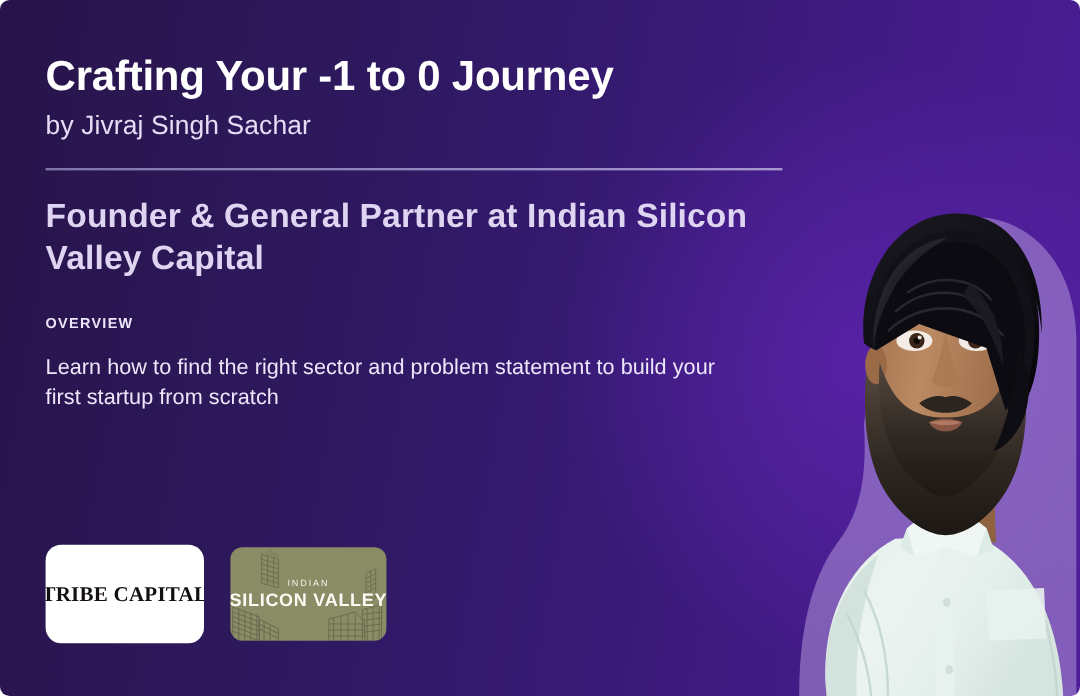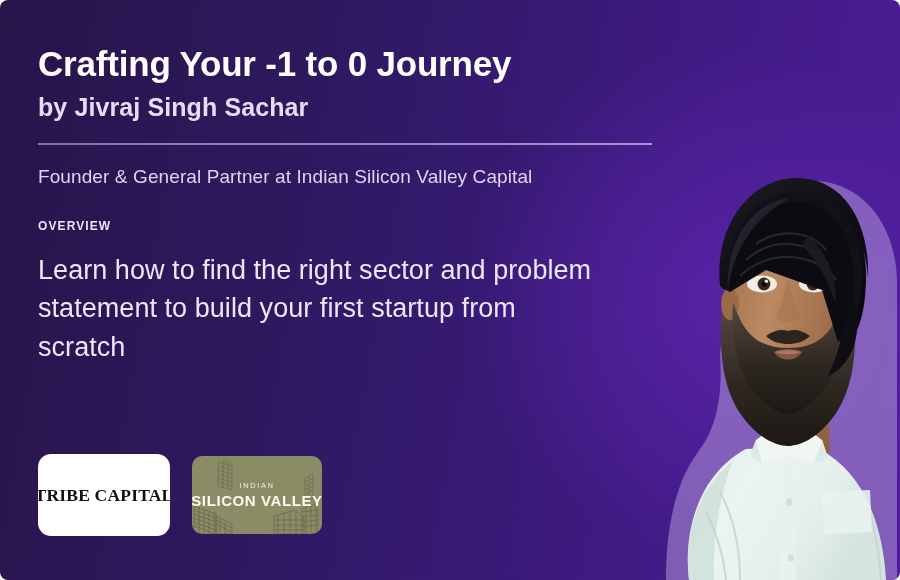--- a/index.html
+++ b/index.html
@@ -59,56 +59,56 @@
     margin: 0;
     font-size: 35px;
     line-height: 1.12;
     font-weight: bold;
     color: #ffffff;
     letter-spacing: -0.2px;
   }
 
   .byline {
     margin: 9px 0 0 0;
-    font-size: 25px;
+    font-size: 22px;
     line-height: 1.2;
-    font-weight: bold;
+    font-weight: normal;
     color: #e5dcf5;
     letter-spacing: 0.1px;
   }
 
   .divider {
     margin-top: 21px;
     width: 614px;
     height: 2px;
     background: linear-gradient(90deg, #8f84b8 0%, #a79bd0 60%, #b7acdd 100%);
     opacity: 0.85;
     border: 0;
   }
 
   .role {
     margin: 20px 0 0 0;
-    font-size: 19px;
+    font-size: 28px;
     line-height: 1.25;
-    font-weight: normal;
+    font-weight: bold;
     color: #ded5f2;
     letter-spacing: 0.1px;
   }
 
   .overview-label {
     margin: 30px 0 0 0;
     font-size: 12px;
     font-weight: bold;
     letter-spacing: 1.1px;
     color: #ece6fa;
   }
 
   .description {
     margin: 18px 0 0 0;
-    font-size: 27px;
+    font-size: 18px;
     line-height: 1.42;
     font-weight: normal;
     color: #ece6fa;
     max-width: 560px;
     letter-spacing: 0.05px;
   }
 
   
   .logo-row {
     position: absolute;

